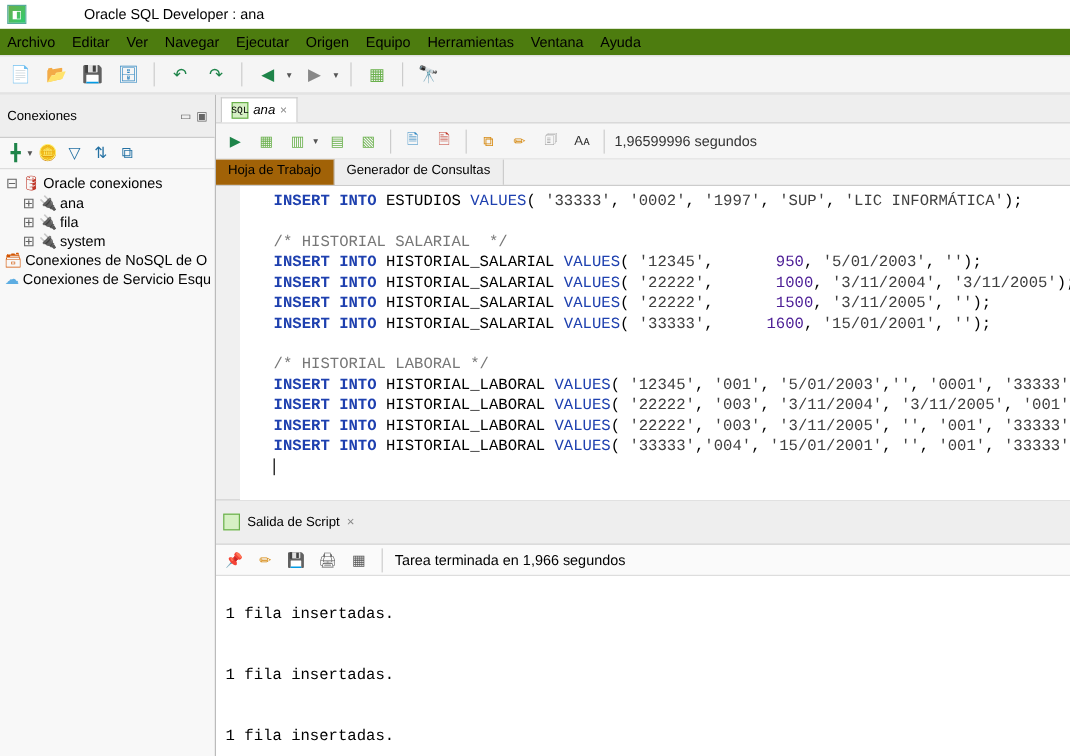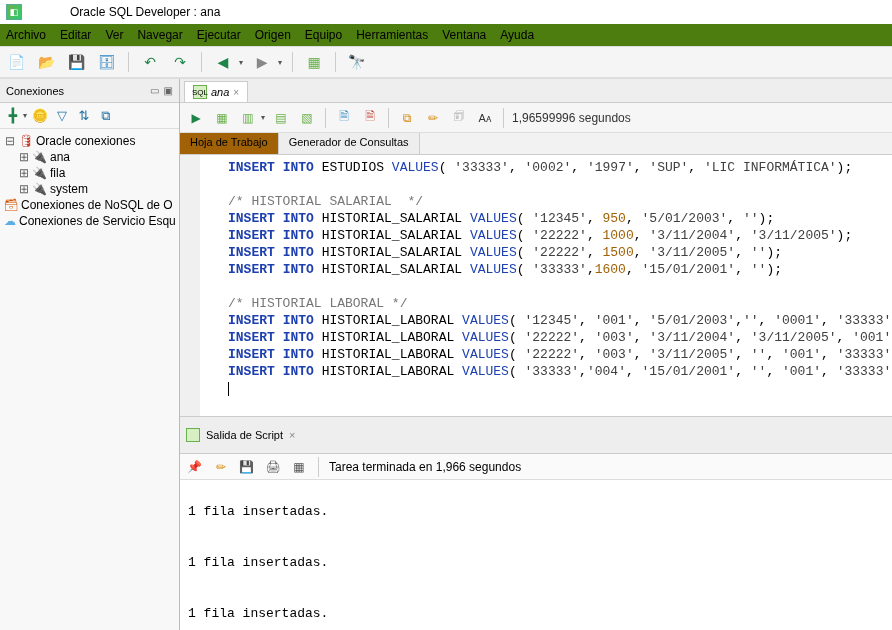--- a/index.html
+++ b/index.html
@@ -9,45 +9,45 @@
 .titlebar .title { font-size: 12px; margin-left: 42px; }
 .menubar { height: 22px; display: flex; align-items: center; padding: 0 6px; gap: 14px; background: #4d7c0f; }
 .menubar span { text-decoration: underline; text-decoration-color: rgba(0,0,0,0.3); text-underline-offset: 2px; }
 .menubar .u { text-decoration: none; }
 .menubar a { color: #000; cursor: default; }
 .maintoolbar { height: 32px; background: #f5f5f5; border-top: 1px solid #ddd; border-bottom: 1px solid #ddd; display: flex; align-items: center; padding: 0 6px; gap: 8px; }
 .tbbtn { width: 22px; height: 22px; display: flex; align-items: center; justify-content: center; font-size: 14px; cursor: default; }
 .tbsep { width: 1px; height: 20px; background: #ccc; margin: 0 2px; }
 .body-row { flex: 1; display: flex; min-height: 0; border-top: 1px solid #ddd; }
 .sidebar { width: 180px; border-right: 1px solid #bbb; display: flex; flex-direction: column; background: #f8f8f8; overflow: hidden; }
-.panel-header { height: 24px; background: #eee; border-bottom: 1px solid #ccc; display: flex; align-items: center; padding: 0 6px; font-size: 11px; justify-content: space-between; }
+.panel-header { height: 36px; background: #eee; border-bottom: 1px solid #ccc; display: flex; align-items: center; padding: 0 6px; font-size: 11px; justify-content: space-between; }
 .panel-header .hbtns { display: flex; gap: 4px; font-size: 10px; color: #666; }
 .side-toolbar { height: 26px; display: flex; align-items: center; padding: 0 4px; gap: 4px; border-bottom: 1px solid #ddd; }
 .side-toolbar .ic { width: 18px; height: 18px; display: flex; align-items: center; justify-content: center; font-size: 13px; }
 .tree { flex: 1; overflow: auto; padding: 4px 2px; }
 .tree-item { display: flex; align-items: center; gap: 3px; padding: 1px 2px; font-size: 12px; white-space: nowrap; }
 .tree-item .tw { width: 12px; text-align: center; color: #666; }
 .tree-item .ticon { width: 14px; height: 14px; display: inline-flex; align-items: center; justify-content: center; }
 .tree-item.indent1 { padding-left: 16px; }
 .main { flex: 1; display: flex; flex-direction: column; min-width: 0; }
 .tabstrip { height: 24px; display: flex; align-items: flex-end; background: #eee; padding: 0 4px; gap: 2px; border-bottom: 1px solid #ccc; }
 .tab { display: flex; align-items: center; gap: 4px; padding: 3px 8px; background: #fff; border: 1px solid #ccc; border-bottom: none; font-size: 11px; }
-.tab .tabicon { width: 14px; height: 14px; background: #d6f0c4; border: 1px solid #6ab04c; font-size: 8px; display: flex; align-items: center; justify-content: center; }
+.tab .tabicon { width: 14px; height: 14px; background: #d6f0c4; border: 1px solid #6ab04c; font-size: 8px; display: flex; align-items: center; justify-content: center; font-family: Liberation Mono, monospace; }
 .tab .close { color: #888; font-size: 10px; }
 .editor-toolbar { height: 30px; display: flex; align-items: center; padding: 0 6px; gap: 6px; background: #f6f6f6; border-bottom: 1px solid #ddd; font-size: 12px; }
 .editor-toolbar .etbtn { width: 20px; height: 20px; display: flex; align-items: center; justify-content: center; }
 .editor-toolbar .etime { color: #333; }
 .subtabstrip { height: 22px; display: flex; border-bottom: 1px solid #ccc; background: #f2f2f2; }
 .subtab { padding: 3px 10px; font-size: 11px; border-right: 1px solid #ccc; background: #a16207; }
 .subtab.inactive { background: #eee; }
 .editor { flex: 1; overflow: auto; font-family: Consolas, "Courier New", monospace; font-size: 13px; padding: 4px 8px 4px 28px; line-height: 17px; white-space: pre; background: #fff; border-left: 20px solid #f0f0f0; position: relative; }
 .kw-blue { color: #1e40af; font-weight: 600; }
 .kw-func { color: #1e40af; }
 .str { color: #404040; }
-.num { color: #a16207; }
+.num { color: #4c1d95; margin-left: 44px; }
 .cmt { color: #777; }
 .cursor-line { border-left: 1px solid #000; display: inline-block; height: 14px; vertical-align: middle; }
 .output-header { height: 38px; background: #eee; border-top: 1px solid #ccc; border-bottom: 1px solid #ccc; display: flex; align-items: center; padding: 0 6px; gap: 6px; font-size: 11px; }
 .output-header .oicon { width: 14px; height: 14px; background: #d6f0c4; border: 1px solid #6ab04c; }
 .output-header .close { color: #888; }
 .output-toolbar { height: 26px; display: flex; align-items: center; padding: 0 6px; gap: 8px; border-bottom: 1px solid #ddd; background: #fafafa; font-size: 12px; }
 .output-toolbar .obt { width: 18px; height: 18px; display: flex; align-items: center; justify-content: center; }
 .output { flex-shrink: 0; height: 150px; overflow: auto; font-family: Liberation Mono, monospace; font-size: 13px; padding: 6px 8px; line-height: 17px; white-space: pre-wrap; background: #fff; }
 .dropdown-caret { font-size: 8px; color: #555; margin-left: -3px; }
 </style>

